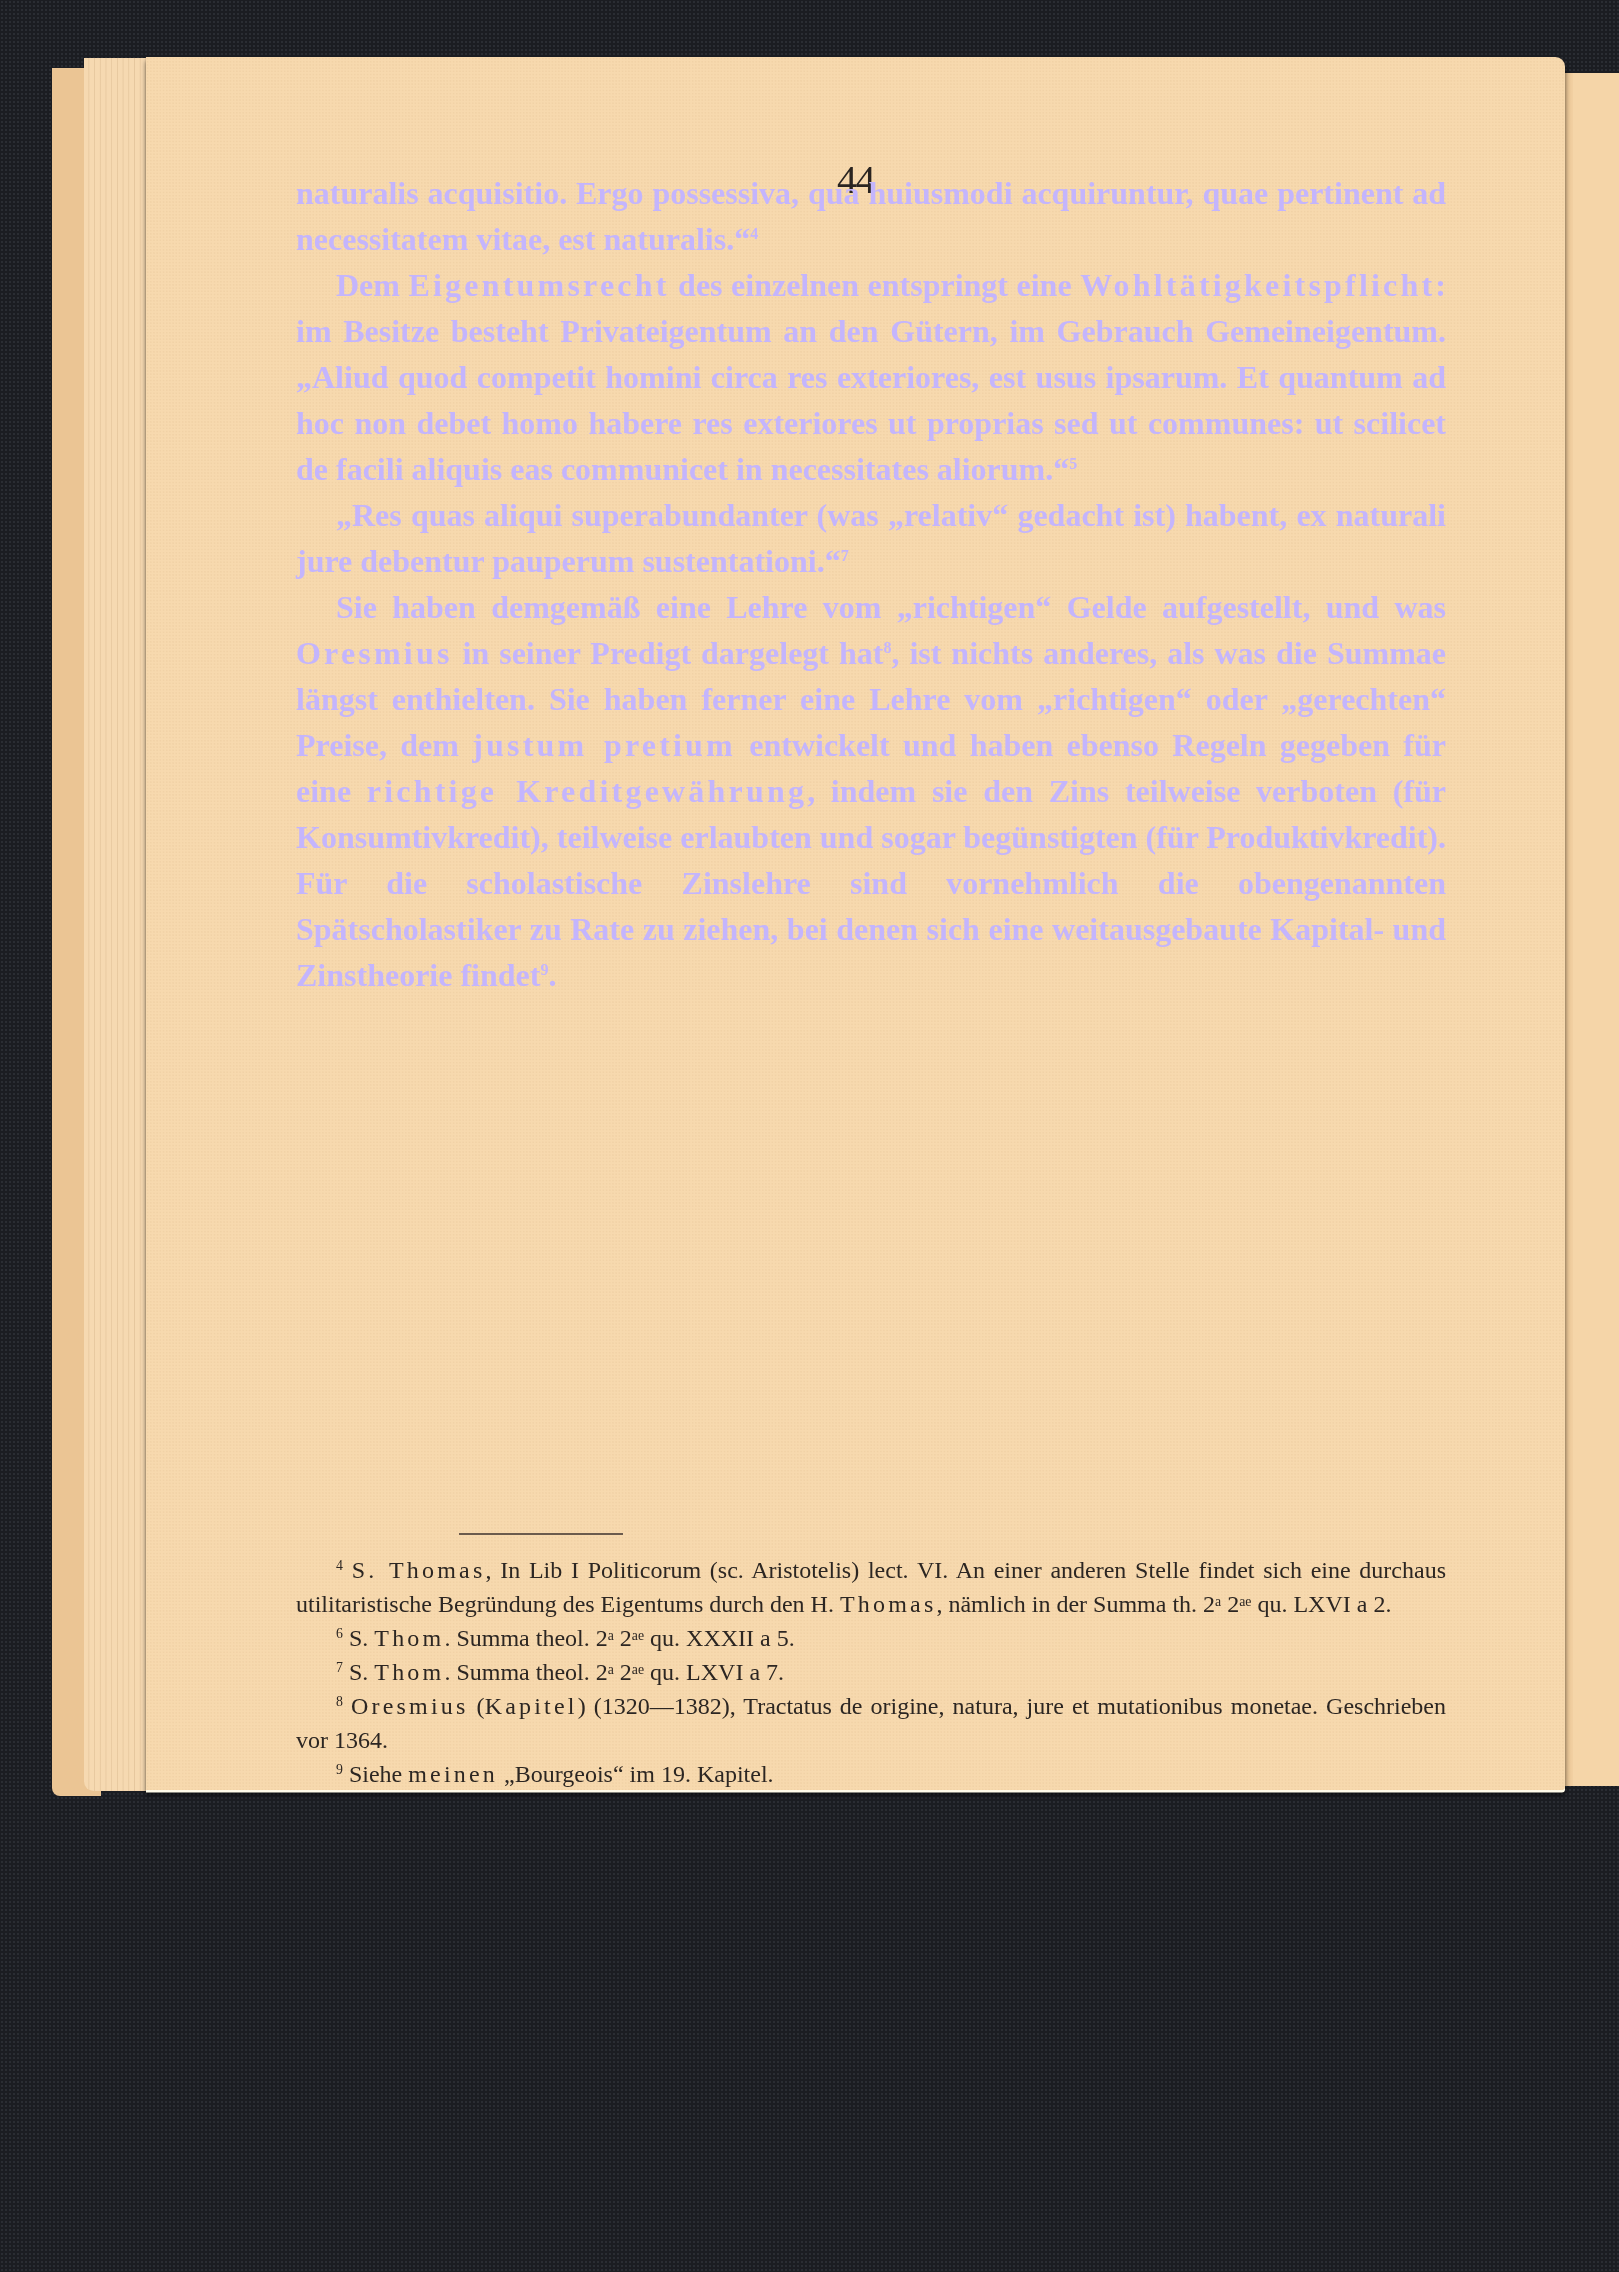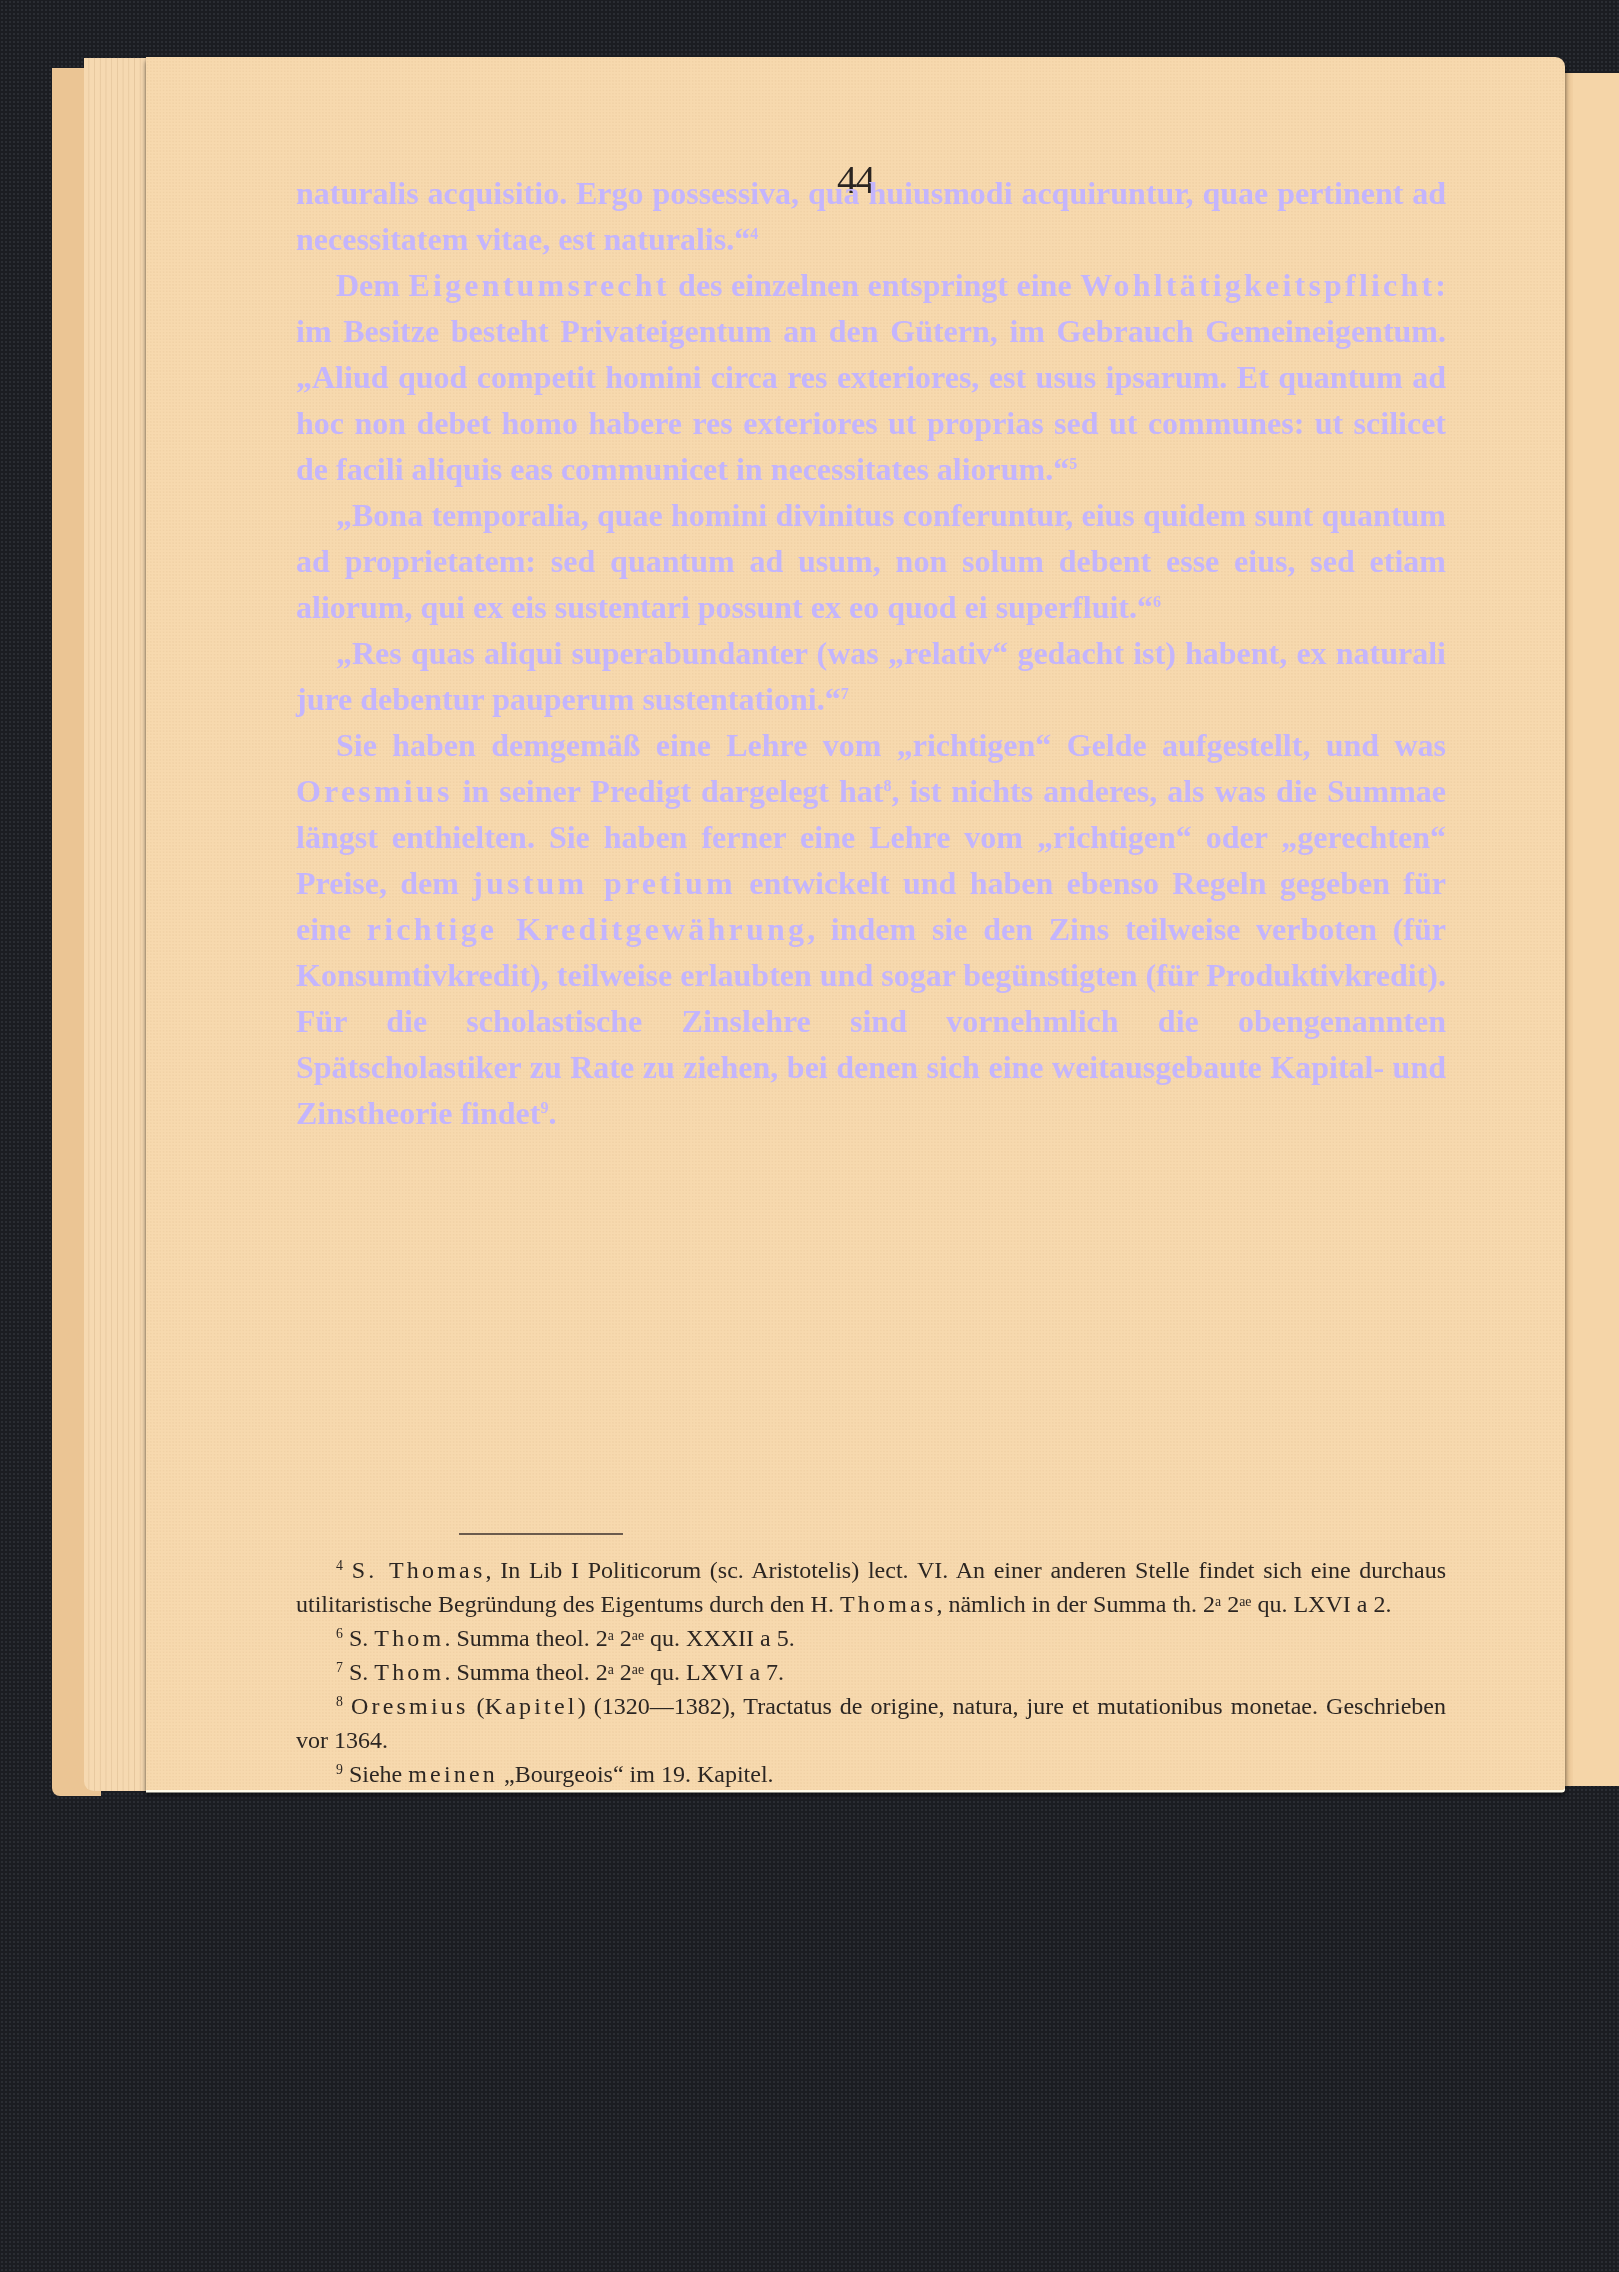--- a/index.html
+++ b/index.html
@@ -69,21 +69,20 @@
 <div class="right-page"></div>
 <div class="right-shadow"></div>
 
 <div class="page">
   <div class="page-number">44</div>
 </div>
 
 <div class="body-text" id="body-text">
     <p class="">naturalis acquisitio. Ergo possessiva, qua huiusmodi acquiruntur, quae pertinent ad necessitatem vitae, est naturalis.“<sup class="fn">4</sup></p>
     <p class="indent">Dem <span class="spaced">Eigentumsrecht</span> des einzelnen entspringt eine <span class="spaced">Wohltätigkeitspflicht</span>: im Besitze besteht Privateigentum an den Gütern, im Gebrauch Gemeineigentum. „Aliud quod competit homini circa res exteriores, est usus ipsarum. Et quantum ad hoc non debet homo habere res exteriores ut proprias sed ut communes: ut scilicet de facili aliquis eas communicet in necessitates aliorum.“<sup class="fn">5</sup></p>
-    <p class="indent">„Bona temporalia, quae homini divinitus conferuntur, eius quidem sunt quantum ad proprietatem: sed quantum ad usum, non solum debent esse eius, sed etiam aliorum, qui ex eis sustentari possunt ex eo quod ei superfluit.“<sup class="fn">6</sup></p>
     <p class="indent">„Res quas aliqui superabundanter (was „relativ“ gedacht ist) habent, ex naturali jure debentur pauperum sustentationi.“<sup class="fn">7</sup></p>
     <p class="indent">Sie haben demgemäß eine Lehre vom „richtigen“ Gelde aufgestellt, und was <span class="spaced">Oresmius</span> in seiner Predigt dargelegt hat<sup class="fn">8</sup>, ist nichts anderes, als was die Summae längst enthielten. Sie haben ferner eine Lehre vom „richtigen“ oder „gerechten“ Preise, dem <span class="spaced">justum pretium</span> entwickelt und haben ebenso Regeln gegeben für eine <span class="spaced">richtige Kreditgewährung</span>, indem sie den Zins teilweise verboten (für Konsumtivkredit), teilweise erlaubten und sogar begünstigten (für Produktivkredit). Für die scholastische Zinslehre sind vornehmlich die obengenannten Spätscholastiker zu Rate zu ziehen, bei denen sich eine weitausgebaute Kapital- und Zinstheorie findet<sup class="fn">9</sup>.</p>
   </div>
 <div class="footnote-rule"></div>
 <div class="footnotes" id="footnotes">
     <p><sup class="fnn">4</sup> <span class="spaced">S. Thomas</span>, In Lib I Politicorum (sc. Aristotelis) lect. VI. An einer anderen Stelle findet sich eine durchaus utilitaristische Begründung des Eigentums durch den H. <span class="spaced">Thomas</span>, nämlich in der Summa th. 2<sup class="small">a</sup> 2<sup class="small">ae</sup> qu. LXVI a 2.</p>
     <p><sup class="fnn">6</sup> S. <span class="spaced">Thom</span>. Summa theol. 2<sup class="small">a</sup> 2<sup class="small">ae</sup> qu. XXXII a 5.</p>
     <p><sup class="fnn">7</sup> S. <span class="spaced">Thom</span>. Summa theol. 2<sup class="small">a</sup> 2<sup class="small">ae</sup> qu. LXVI a 7.</p>
     <p><sup class="fnn">8</sup> <span class="spaced">Oresmius</span> (<span class="spaced">Kapitel</span>) (1320—1382), Tractatus de origine, natura, jure et mutationibus monetae. Geschrieben vor 1364.</p>
     <p><sup class="fnn">9</sup> Siehe <span class="spaced">meinen</span> „Bourgeois“ im 19. Kapitel.</p>

